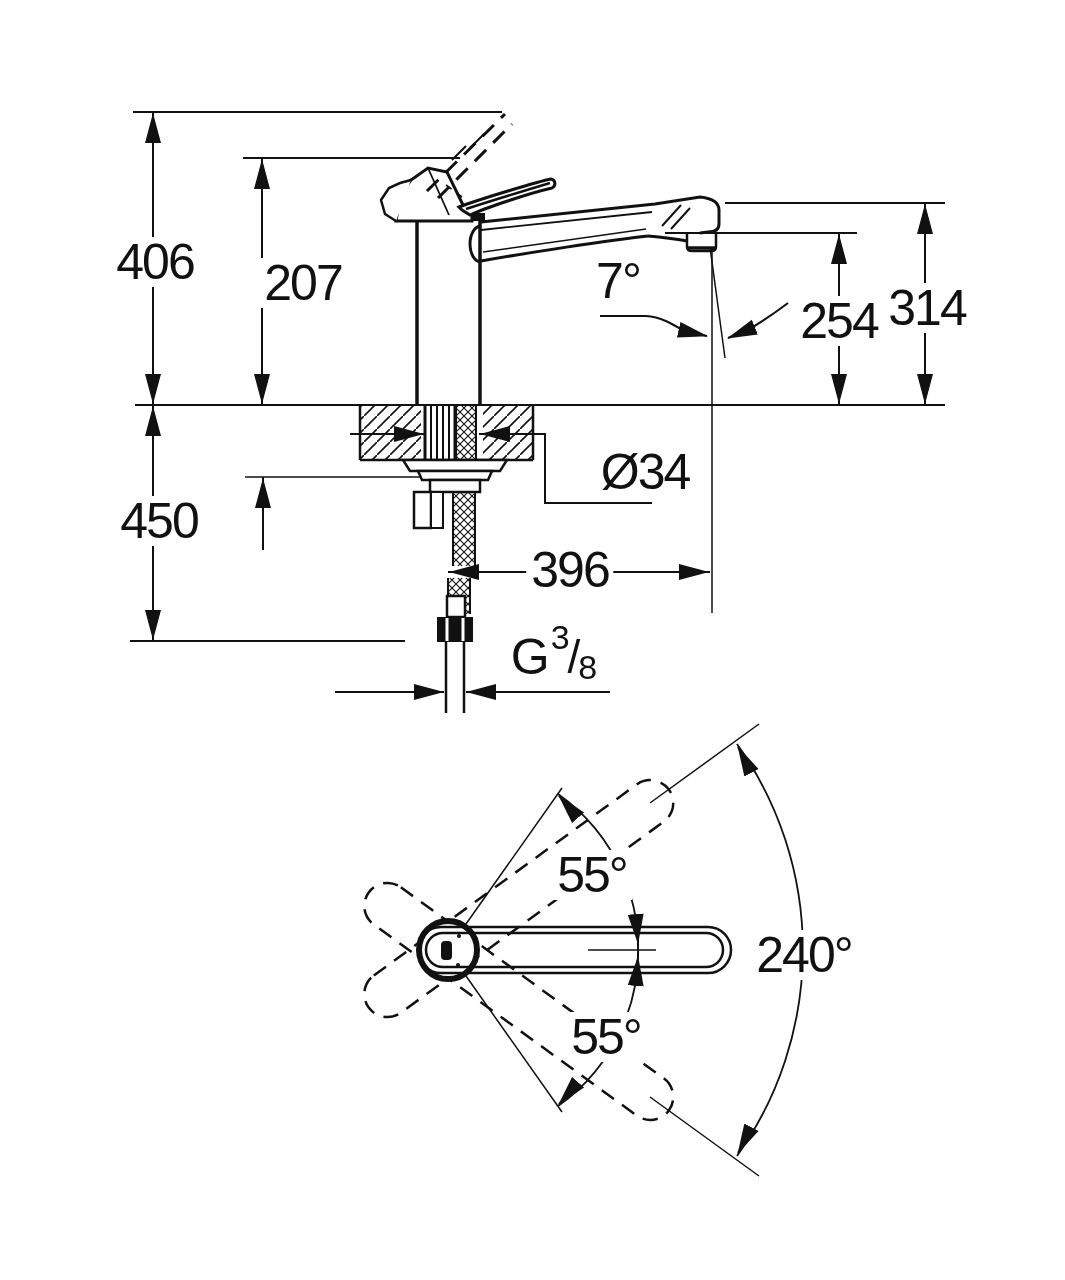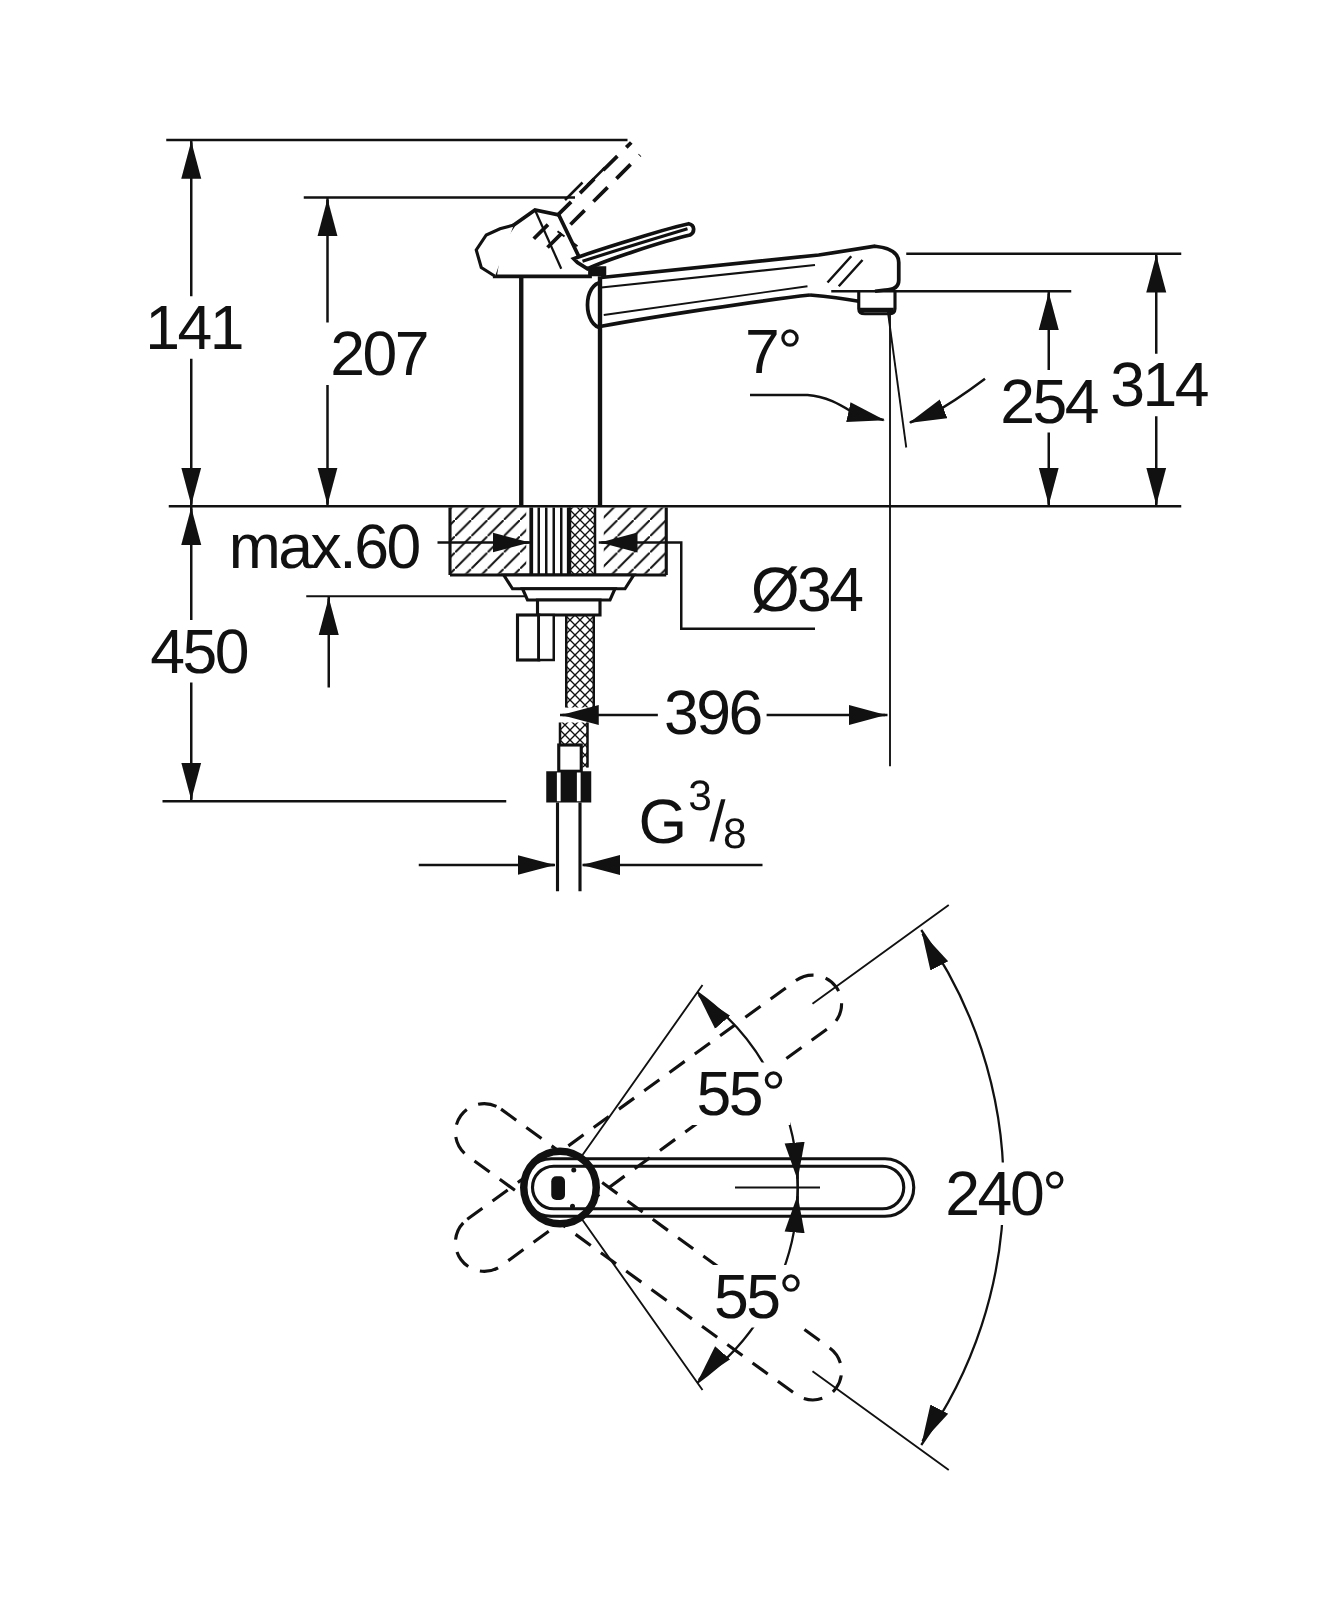--- a/index.html
+++ b/index.html
@@ -179,26 +179,25 @@
         <path d="M573,812 L559,796" marker-end="url(#arr)"></path>
         <path d="M636,918 L638,943" marker-end="url(#arr)"></path>
         <path d="M573,1088 L559,1104" marker-end="url(#arr)"></path>
         <path d="M636,982 L638,957" marker-end="url(#arr)"></path>
         <path d="M749,768 L738,747" marker-end="url(#arr)"></path>
         <path d="M749,1132 L738,1153" marker-end="url(#arr)"></path>
       </g>
     </g>
   </svg>
 
-  <div class="lbl" style="left:155px;top:262px;">141</div>
+  <div class="lbl" style="left:155px;top:262px;">406</div>
   <div class="lbl" style="left:261px;top:283px;margin-left:42px;">207</div>
   <div class="lbl noband" style="left:618px;top:281px;">7°</div>
   <div class="lbl" style="left:839px;top:321px;">254</div>
   <div class="lbl" style="left:927px;top:308px;">314</div>
-  <div class="lbl noband" style="left:259px;top:437px;">max.60</div>
   <div class="lbl noband" style="left:600px;top:472px;margin-left:45px;">Ø34</div>
   <div class="lbl" style="left:147px;top:521px;margin-left:12px;">450</div>
   <div class="lbl" style="left:570px;top:570px;">396</div>
 
   <div class="lbl noband" style="left:553px;top:657px;">
     <span class="frac">
       <span class="g">G</span>
       <span class="sup">3</span>
       <span class="slash">/</span>
       <span class="sub">8</span>

